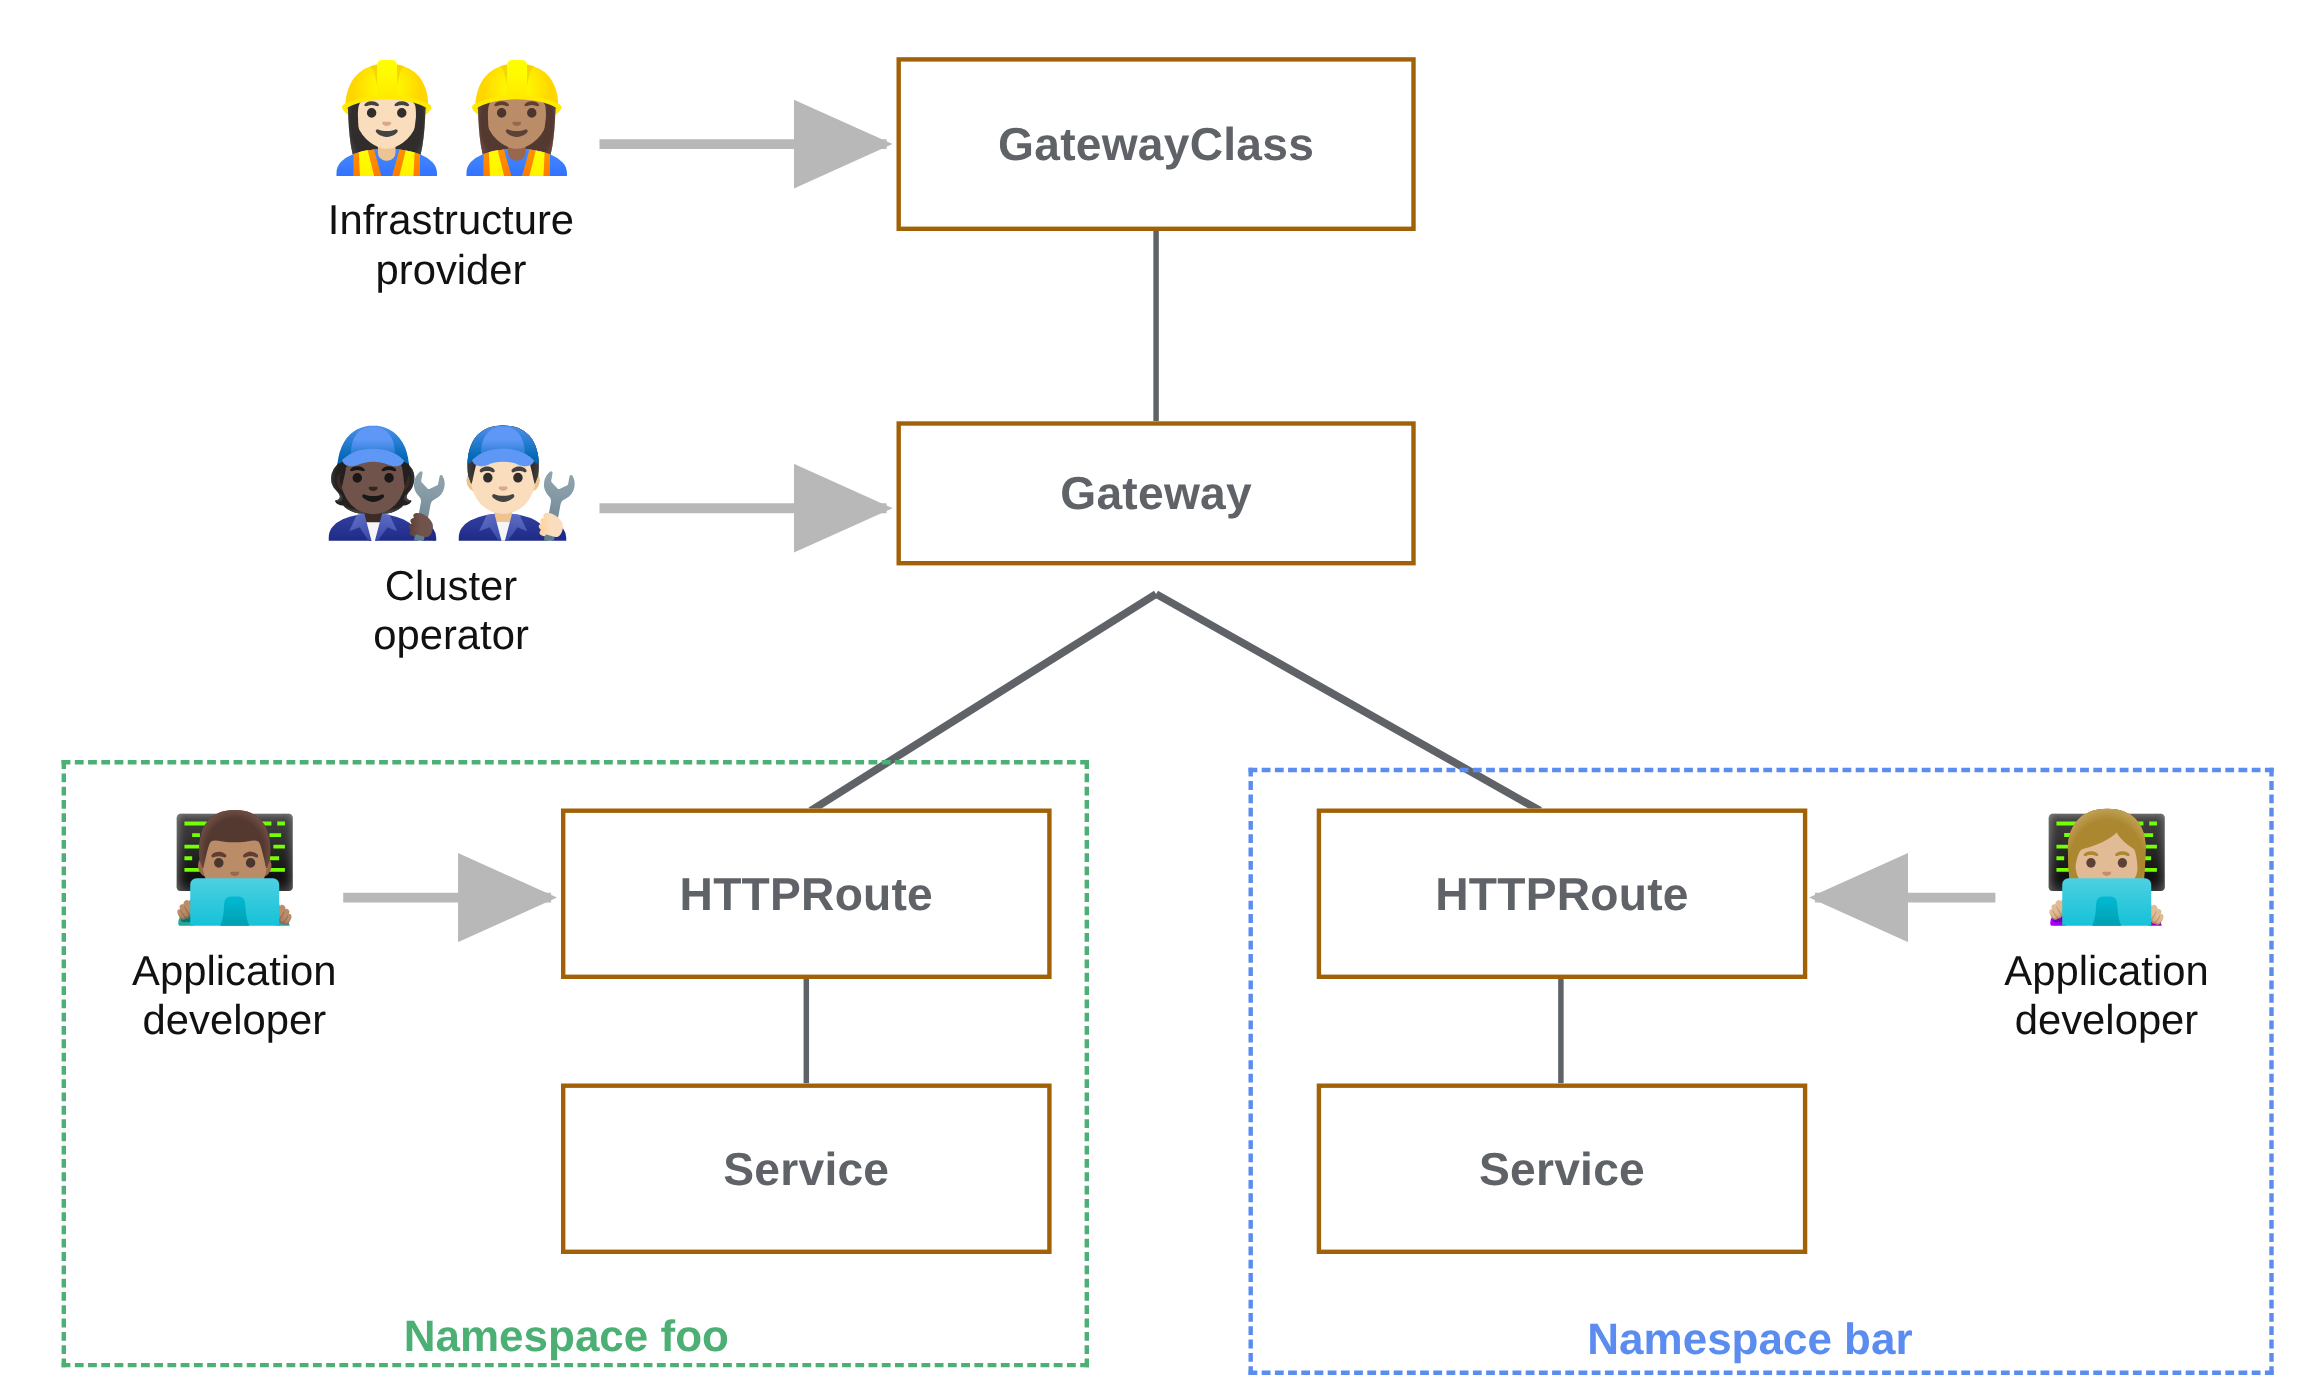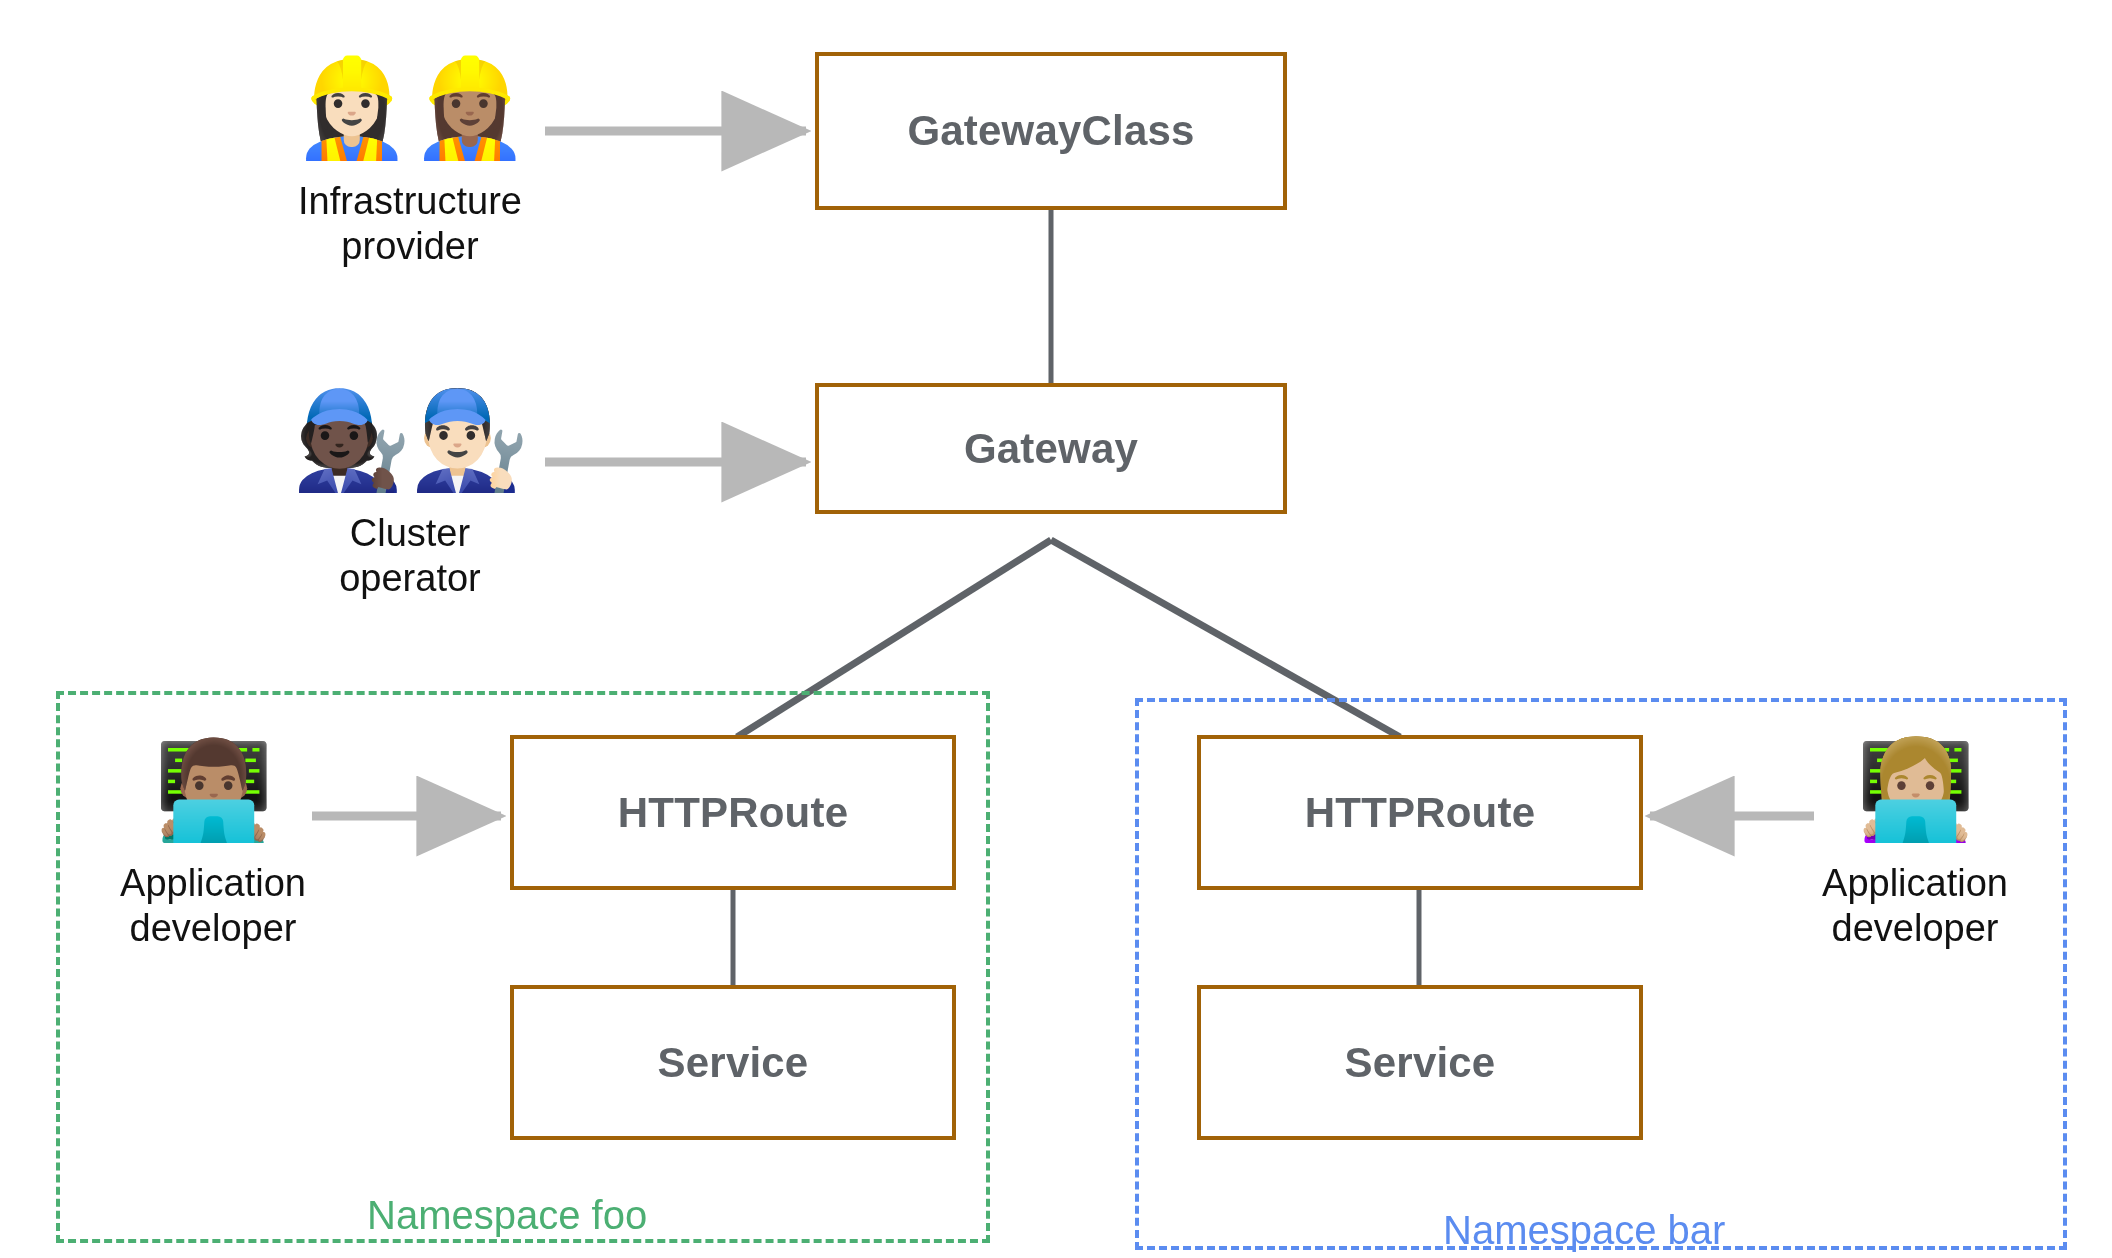--- a/index.html
+++ b/index.html
@@ -68,27 +68,27 @@
     background: transparent;
   }
   .ns-green {
     border: 4px dashed #4caf73;
   }
   .ns-blue {
     border: 4px dashed #5b8cf0;
   }
   .ns-label {
     position: absolute;
-    font-weight: normal;
+    font-weight: bold;
     font-size: 40px;
     line-height: 1;
     white-space: nowrap;
   }
   .ns-label-green { color: #4caf73; }
-  .ns-label-blue  { color: #5b8cf0; margin-top: 12px; }
+  .ns-label-blue  { color: #5b8cf0; }
 </style>
 </head>
 <body>
 
 <div id="canvas">
 
   <svg id="wires" viewBox="0 0 2112 1258" width="2112" height="1258" xmlns="http://www.w3.org/2000/svg">
     <defs>
       <marker id="arrowhead-right" markerWidth="10" markerHeight="9" refX="9.4" refY="4.5" orient="auto" markerUnits="strokeWidth">
         <path d="M0,0 L10,4.5 L0,9 Z" fill="#b8b8b8"></path>

